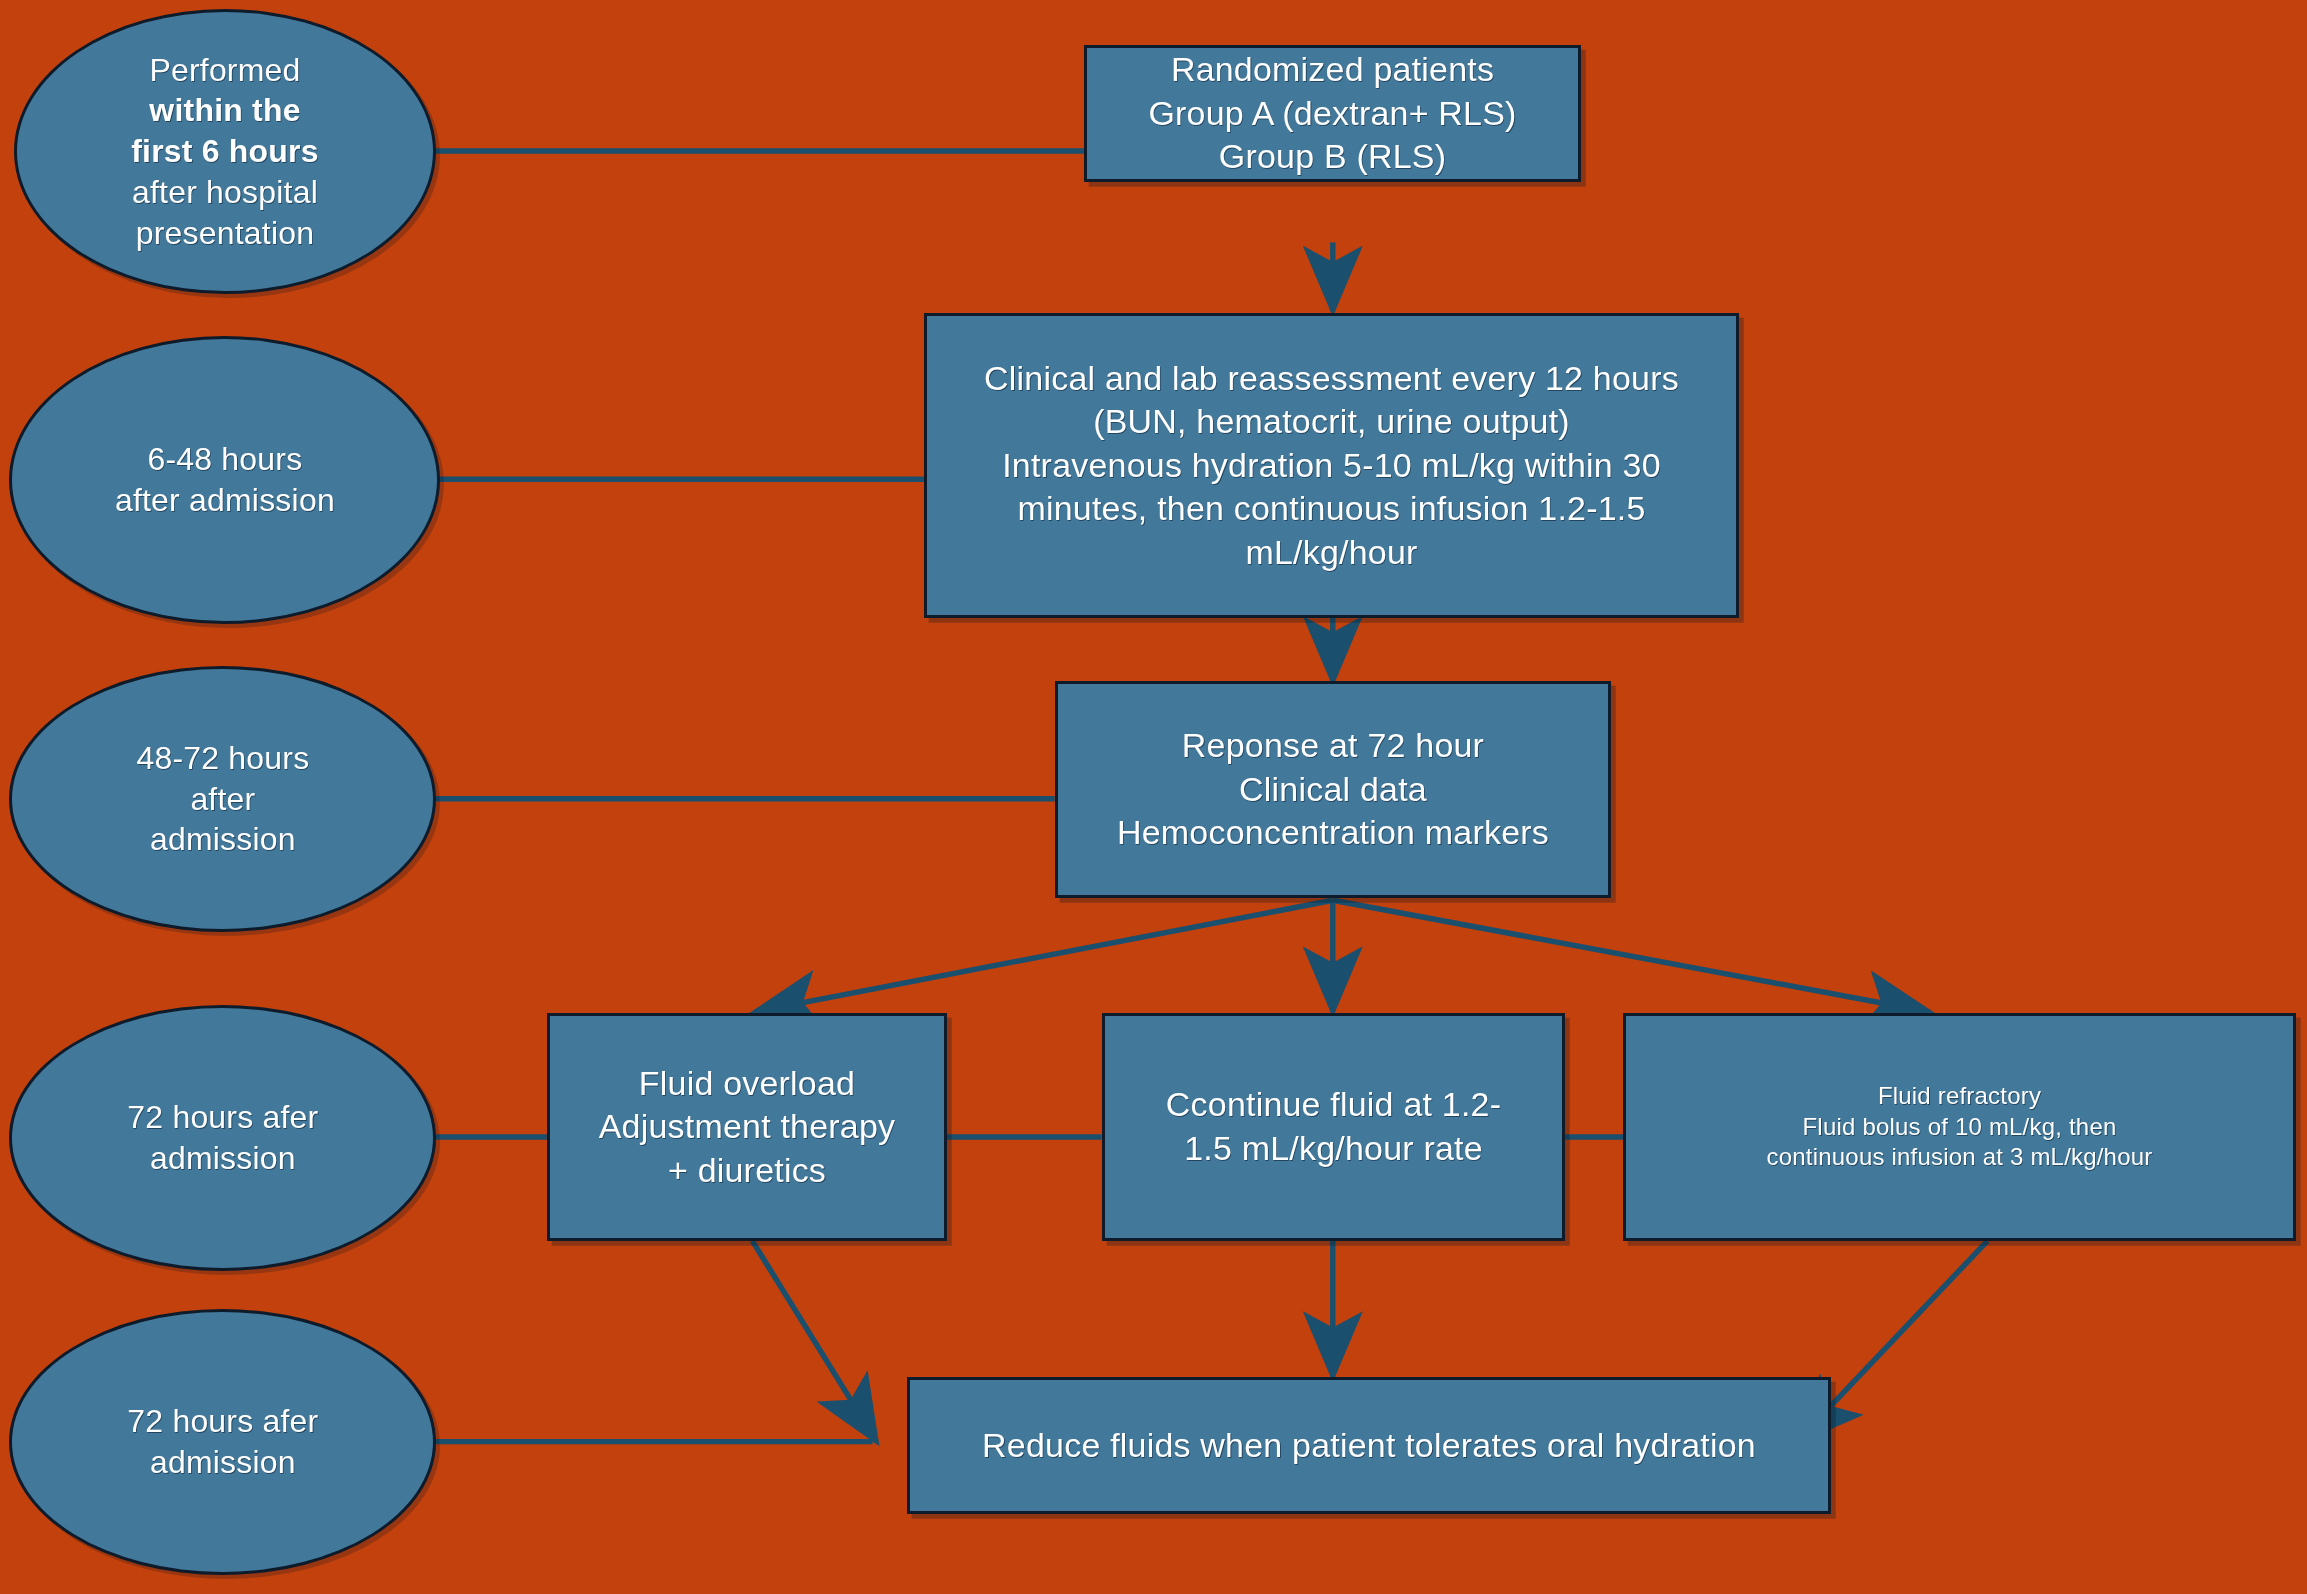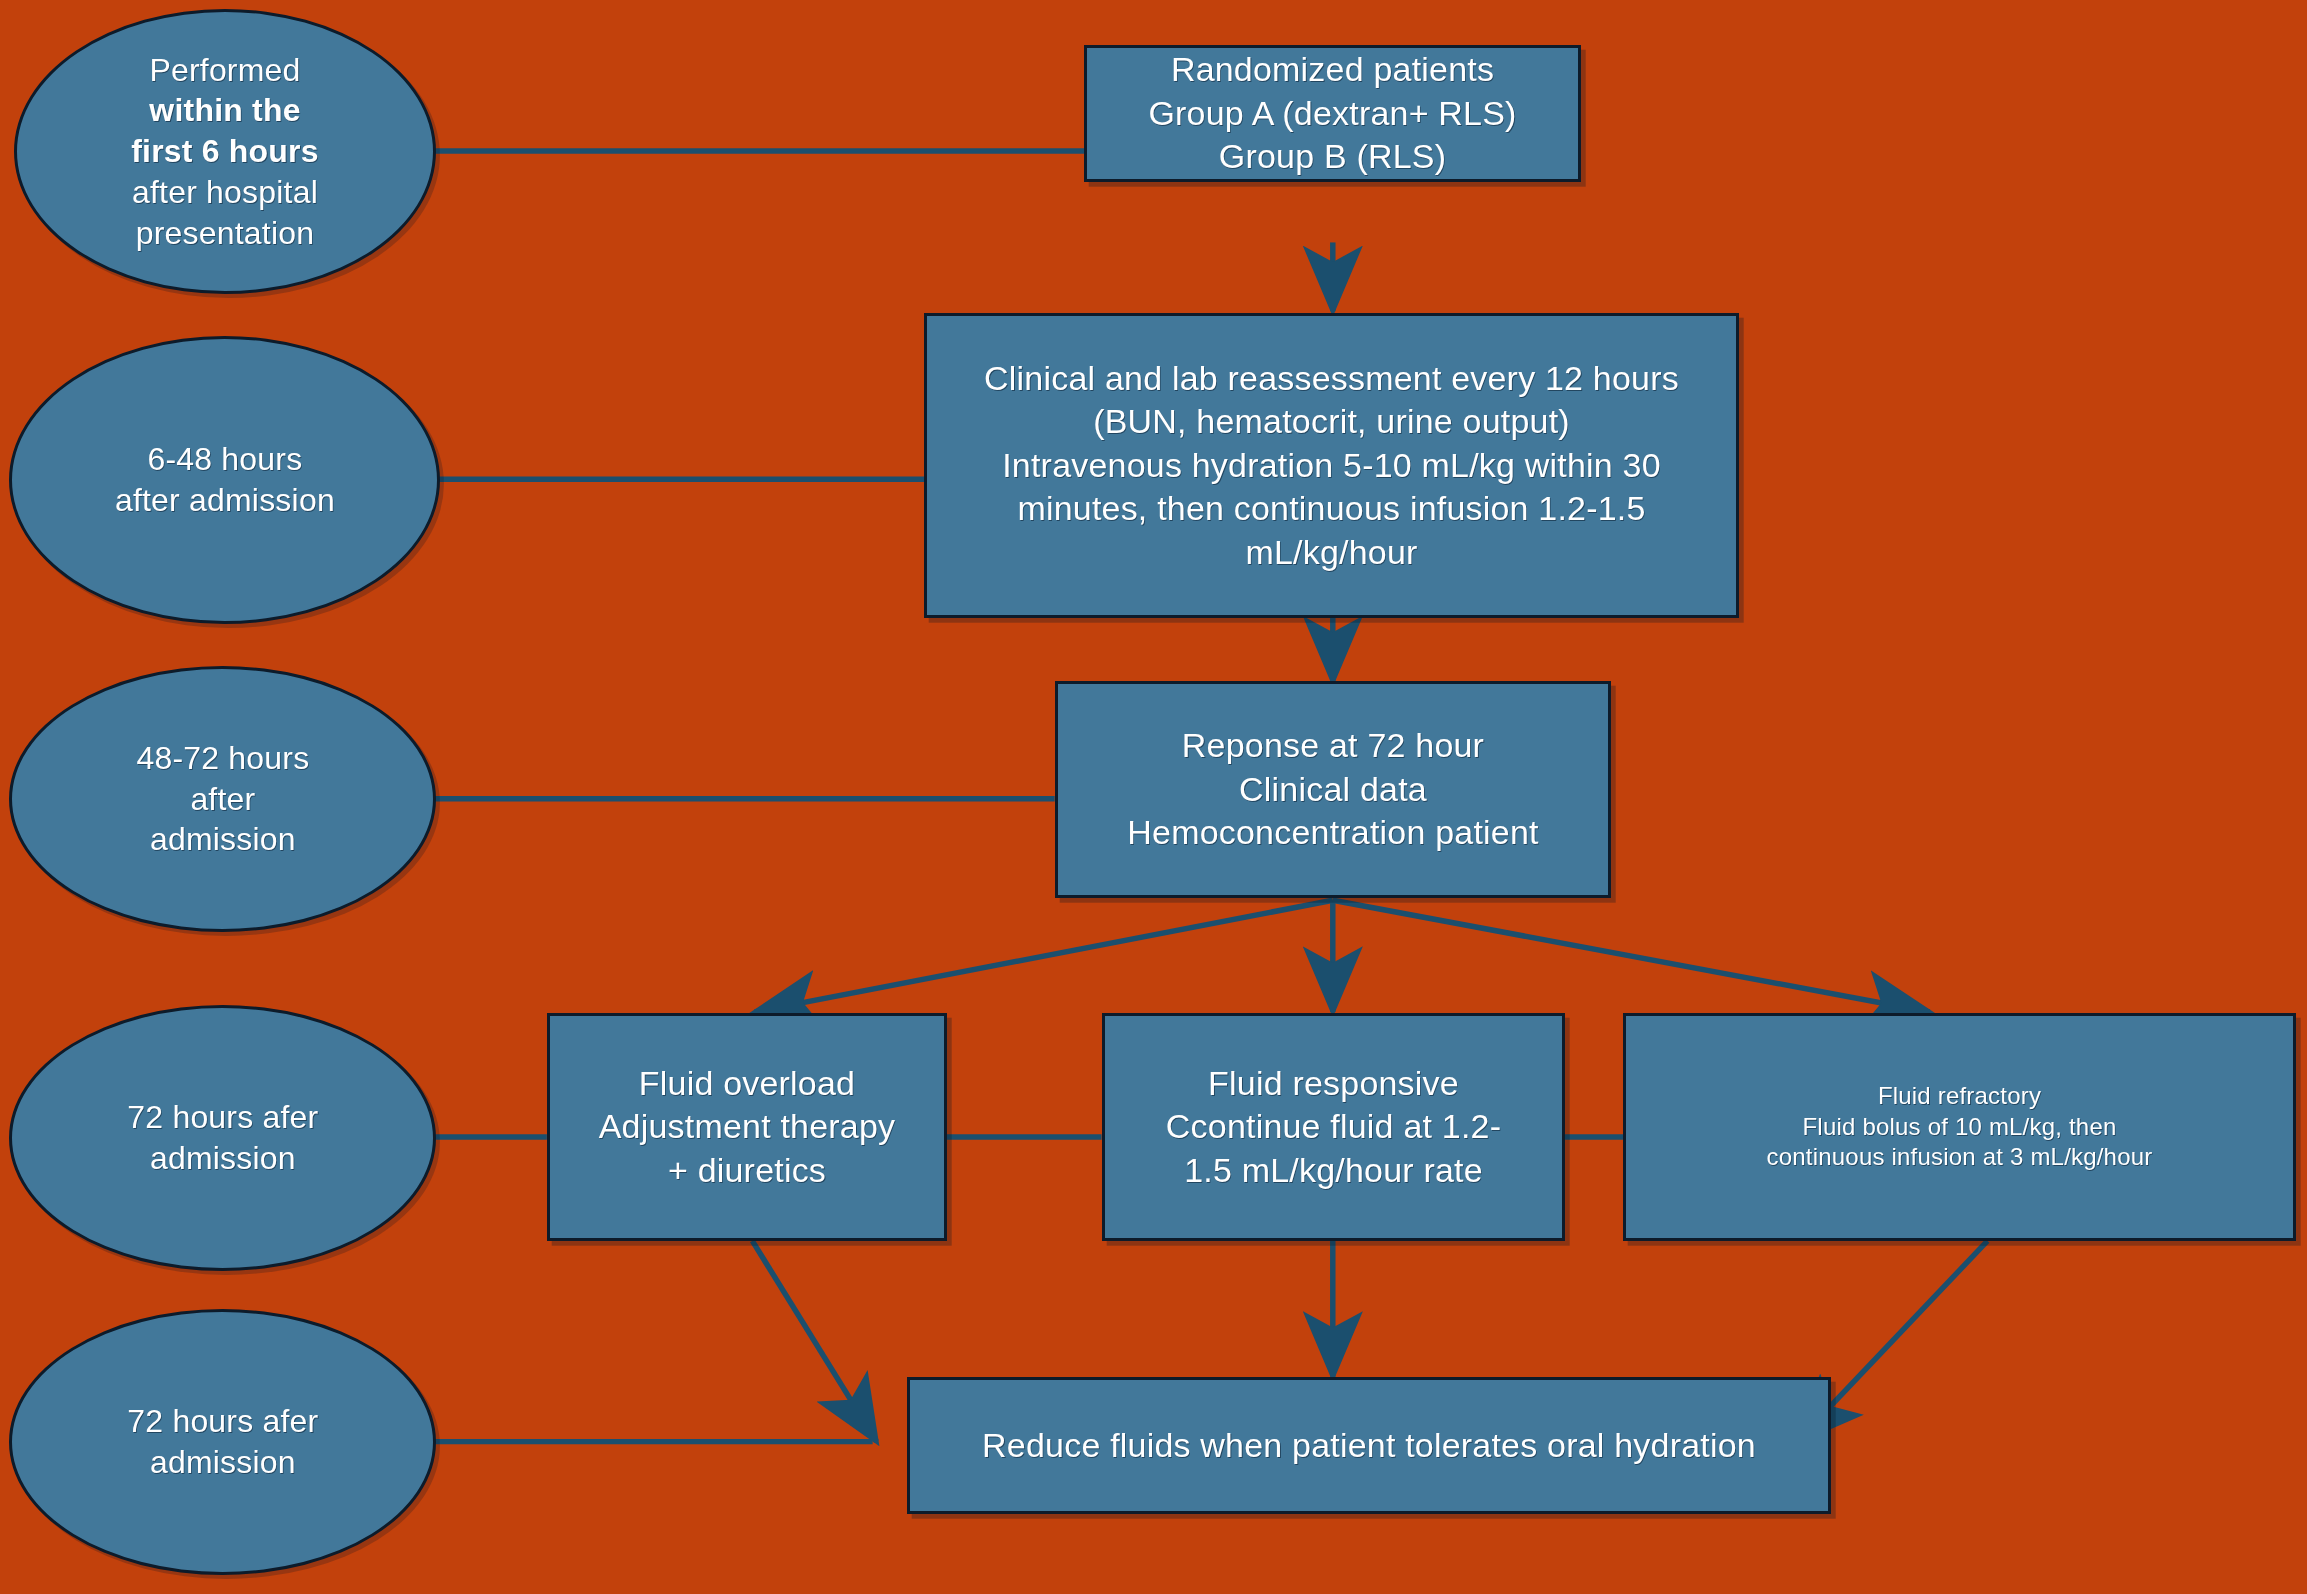--- a/index.html
+++ b/index.html
@@ -144,35 +144,34 @@
       <span class="l">Intravenous hydration 5-10 mL/kg within 30</span>
       <span class="l">minutes, then continuous infusion 1.2-1.5</span>
       <span class="l">mL/kg/hour</span>
     </div>
   </div>
 
   <div class="node box" style="left:1055px; top:681px; width:556px; height:217px; font-size:34px;justify-content:center;">
     <div class="txt">
       <span class="l">Reponse at 72 hour</span>
       <span class="l">Clinical data</span>
-      <span class="l">Hemoconcentration patient</span>
+      <span class="l">Hemoconcentration markers</span>
     </div>
   </div>
 
   <div class="node box" style="left:547px; top:1013px; width:400px; height:228px; font-size:34px;">
     <div class="txt">
       <span class="l">Fluid overload</span>
       <span class="l">Adjustment therapy</span>
       <span class="l">+ diuretics</span>
     </div>
   </div>
 
   <div class="node box" style="left:1102px; top:1013px; width:463px; height:228px; font-size:34px;">
     <div class="txt">
-      <span class="l">Fluid responsive</span>
       <span class="l">Ccontinue fluid at 1.2-</span>
       <span class="l">1.5 mL/kg/hour rate</span>
     </div>
   </div>
 
   <div class="node box" style="left:1623px; top:1013px; width:673px; height:228px; font-size:24px;">
     <div class="txt">
       <span class="l">Fluid refractory</span>
       <span class="l">Fluid bolus of 10 mL/kg, then</span>
       <span class="l">continuous infusion at 3 mL/kg/hour</span>

